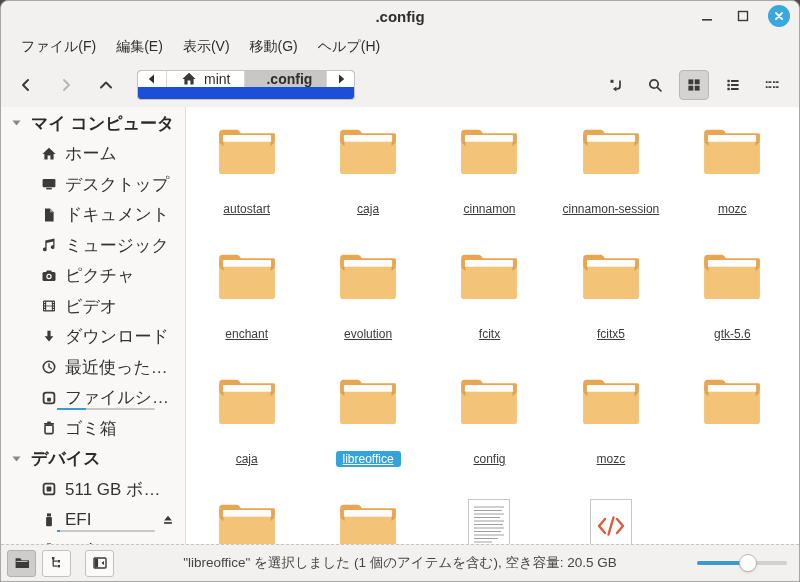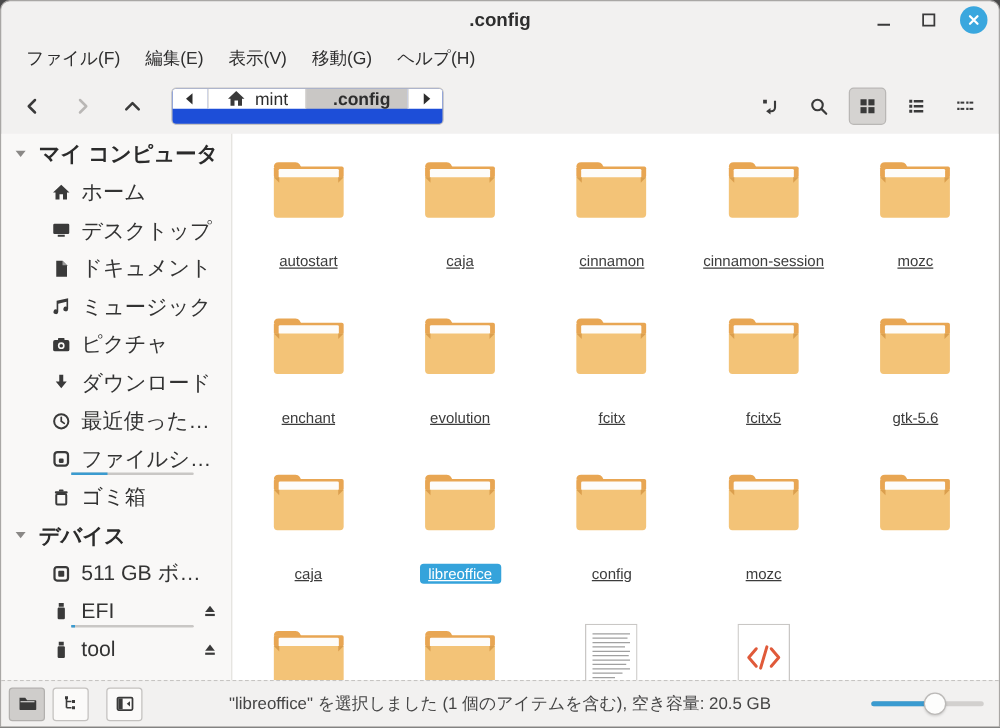--- a/index.html
+++ b/index.html
@@ -300,20 +300,42 @@
               <rect x="1.5" y="4" width="13" height="9" rx="1.5" fill="#3a3a3a"></rect>
               <rect x="5.4" y="2.4" width="5.2" height="2.2" rx="0.6" fill="#3a3a3a"></rect>
               <circle cx="8" cy="8.5" r="2.7" fill="#f9f8f7"></circle>
               <circle cx="8" cy="8.5" r="1.4" fill="#3a3a3a"></circle>
             </svg>
           </span>
           <span class="slabel">ピクチャ</span>
 
         </div>
 
+        <div class="srow">
+
+          <span class="sicon">
+            <svg width="16" height="16" viewBox="0 0 16 16">
+              <rect x="2" y="2.5" width="12" height="11" rx="1" fill="#3a3a3a"></rect>
+              <g fill="#f9f8f7">
+                <rect x="5.2" y="3.8" width="5.6" height="3.8"></rect>
+                <rect x="5.2" y="8.4" width="5.6" height="3.8"></rect>
+                <rect x="3.1" y="3.8" width="1" height="1.2"></rect>
+                <rect x="3.1" y="6.2" width="1" height="1.2"></rect>
+                <rect x="3.1" y="8.6" width="1" height="1.2"></rect>
+                <rect x="3.1" y="11" width="1" height="1.2"></rect>
+                <rect x="11.9" y="3.8" width="1" height="1.2"></rect>
+                <rect x="11.9" y="6.2" width="1" height="1.2"></rect>
+                <rect x="11.9" y="8.6" width="1" height="1.2"></rect>
+                <rect x="11.9" y="11" width="1" height="1.2"></rect>
+              </g>
+            </svg>
+          </span>
+          <span class="slabel">ビデオ</span>
+
+        </div>
 
         <div class="srow">
 
           <span class="sicon">
             <svg width="16" height="16" viewBox="0 0 16 16">
               <path d="M6.4 1.8 h3.2 v5.4 H12.4 L8 12.6 3.6 7.2 h2.8 z" fill="#3a3a3a"></path>
             </svg>
           </span>
           <span class="slabel">ダウンロード</span>
 

